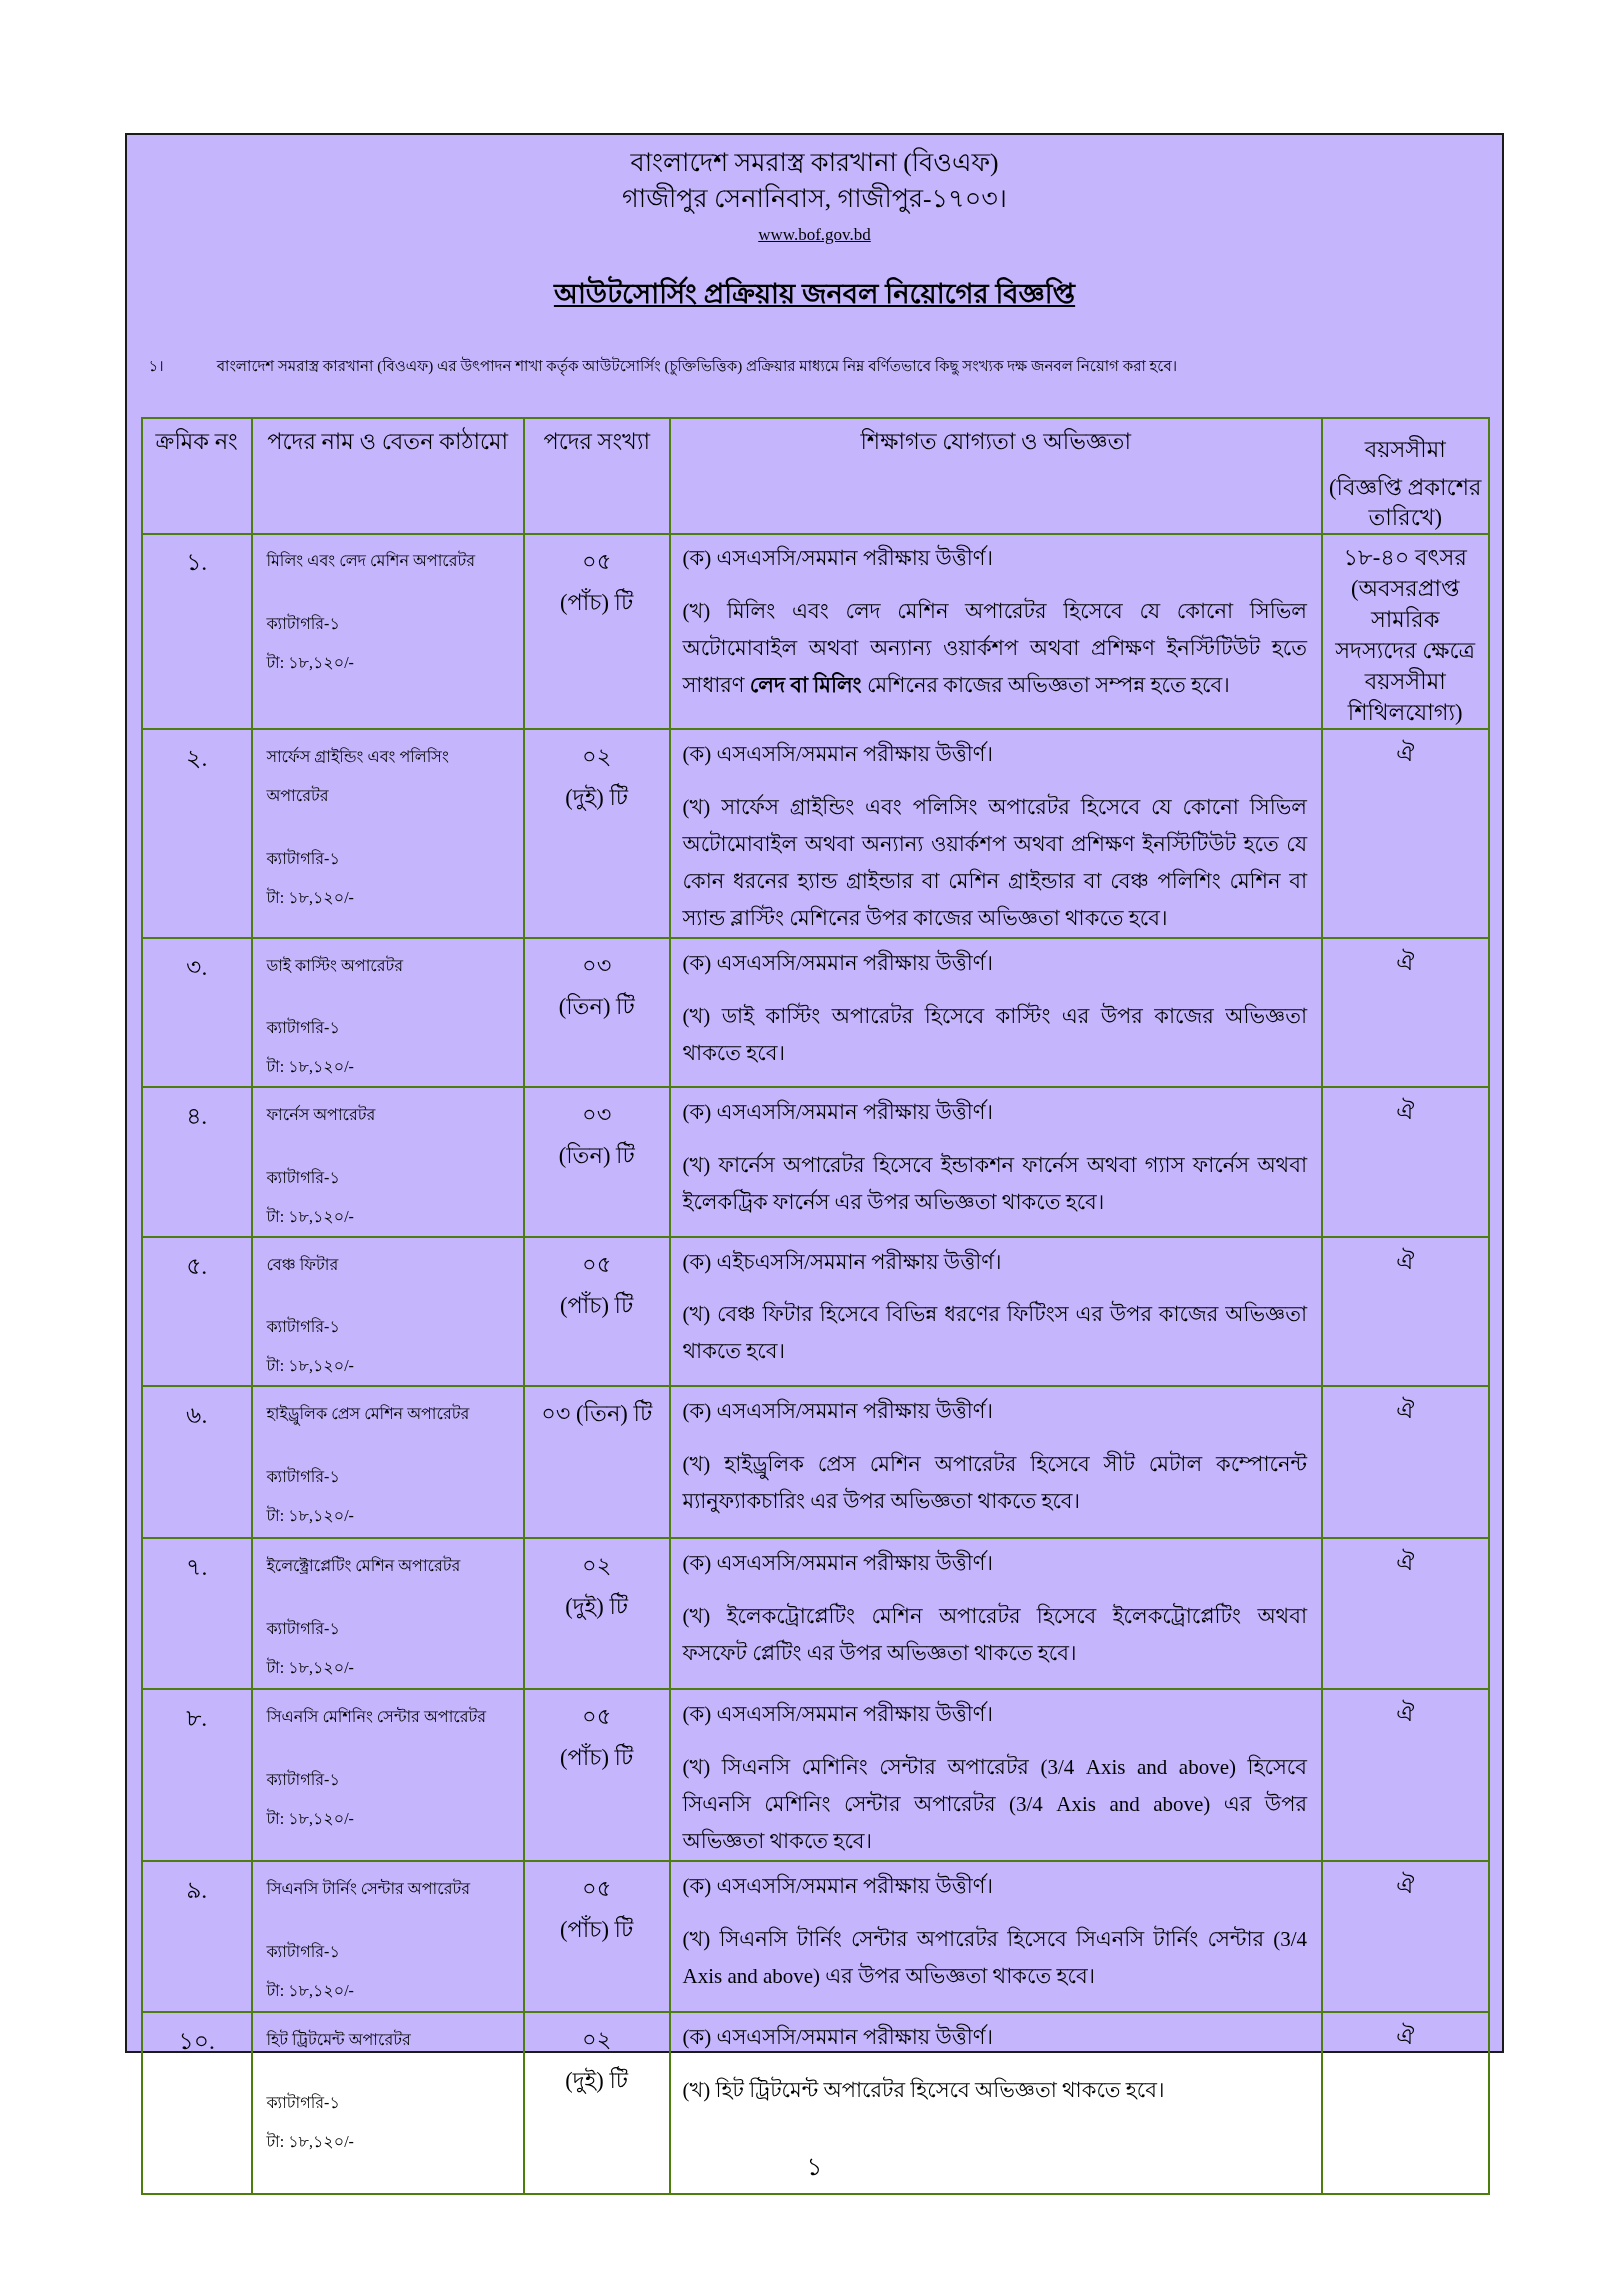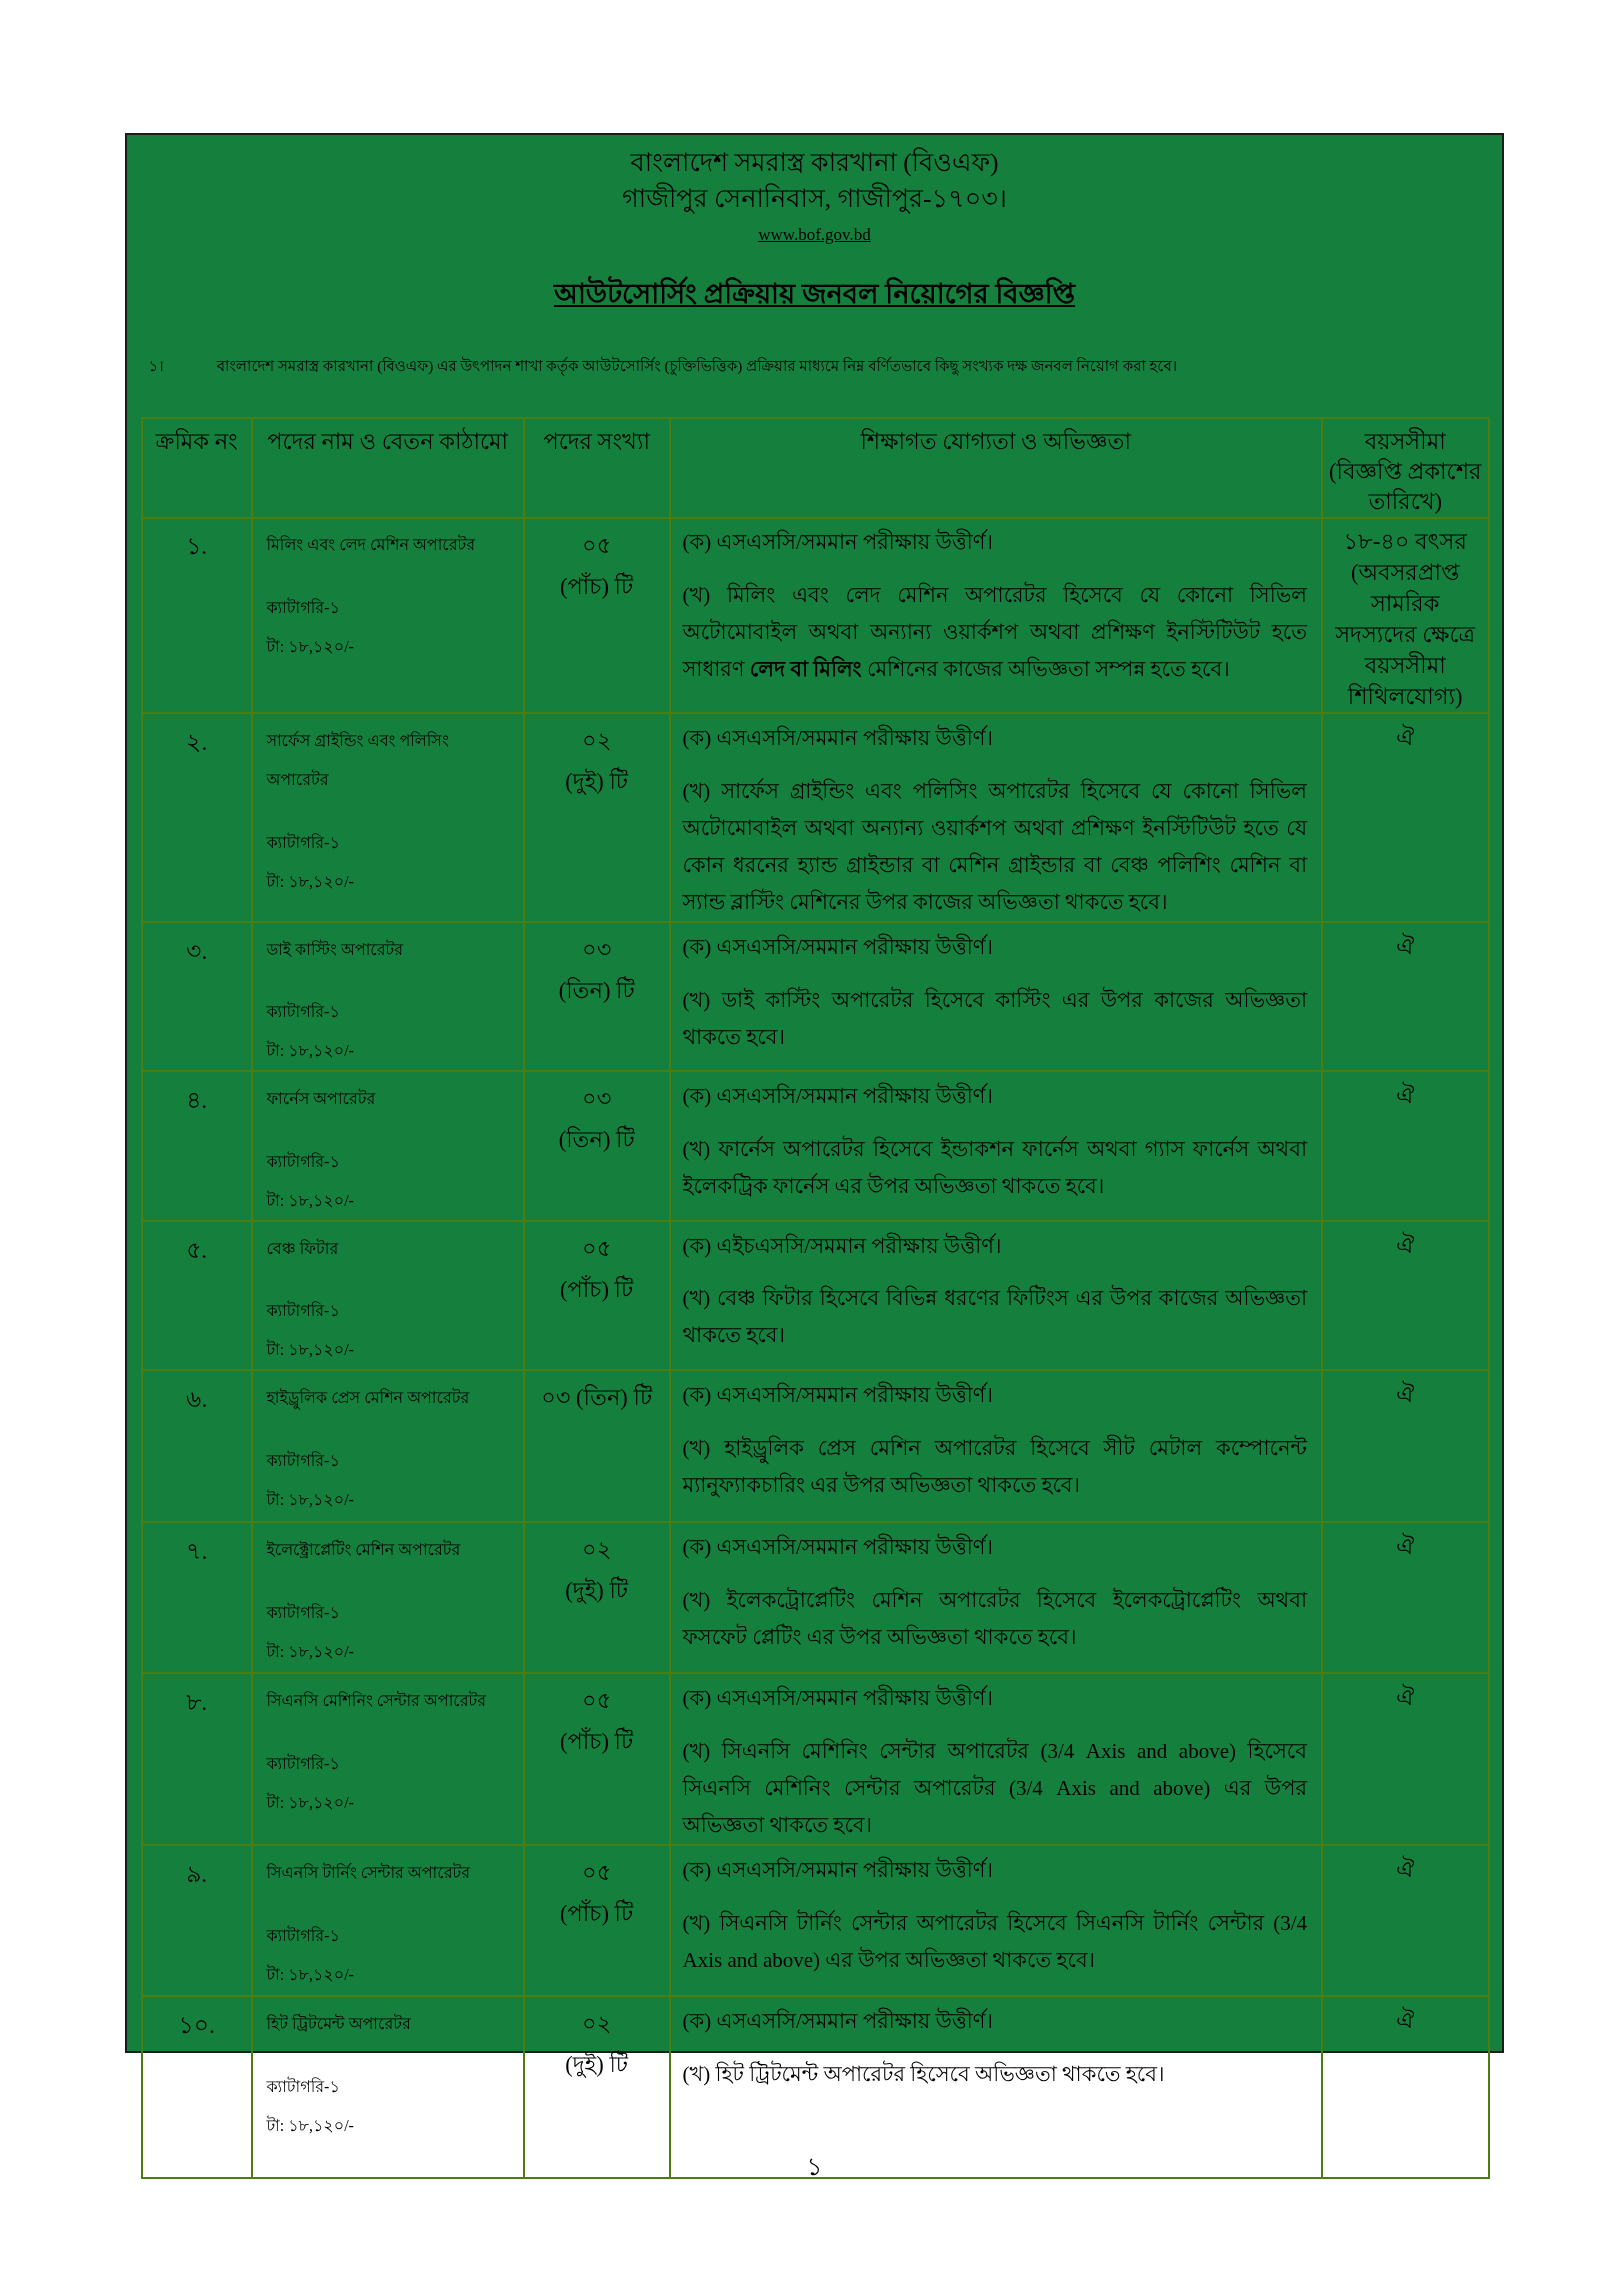--- a/index.html
+++ b/index.html
@@ -16,21 +16,21 @@
     background: #ffffff;
     overflow: hidden;
   }
   .page-box {
     position: absolute;
     left: 125px;
     top: 133px;
     width: 1379px;
     height: 1920px;
     border: 2px solid #1b1b1b;
-    background: #15803d;
+    background: #c4b5fd;
   }
   .page-header { text-align: center; padding-top: 9.8px; }
   .org-line { font-size: 25.5px; line-height: 36px; }
   .website {
     display: inline-block;
     font-size: 17px;
     line-height: 36px;
     text-decoration: underline;
   }
   .notice-title {
@@ -67,21 +67,21 @@
   col.c4 { width: 652px; }
   col.c5 { width: 167px; }
 
   thead tr { height: 97px; }
   thead th {
     text-align: center;
     font-size: 22.5px;
     line-height: 30px;
     padding: 7.8px 3.9px 0 3.9px;
   }
-  thead th span { display: block; }
+  thead th span { display: block; margin-top: 8px; }
 
   tbody tr:nth-child(1)  { height: 190px; }
   tbody tr:nth-child(2)  { height: 208px; }
   tbody tr:nth-child(3)  { height: 125px; }
   tbody tr:nth-child(4)  { height: 130px; }
   tbody tr:nth-child(5)  { height: 133px; }
   tbody tr:nth-child(6)  { height: 152px; }
   tbody tr:nth-child(7)  { height: 151px; }
   tbody tr:nth-child(8)  { height: 172px; }
   tbody tr:nth-child(9)  { height: 151px; }

